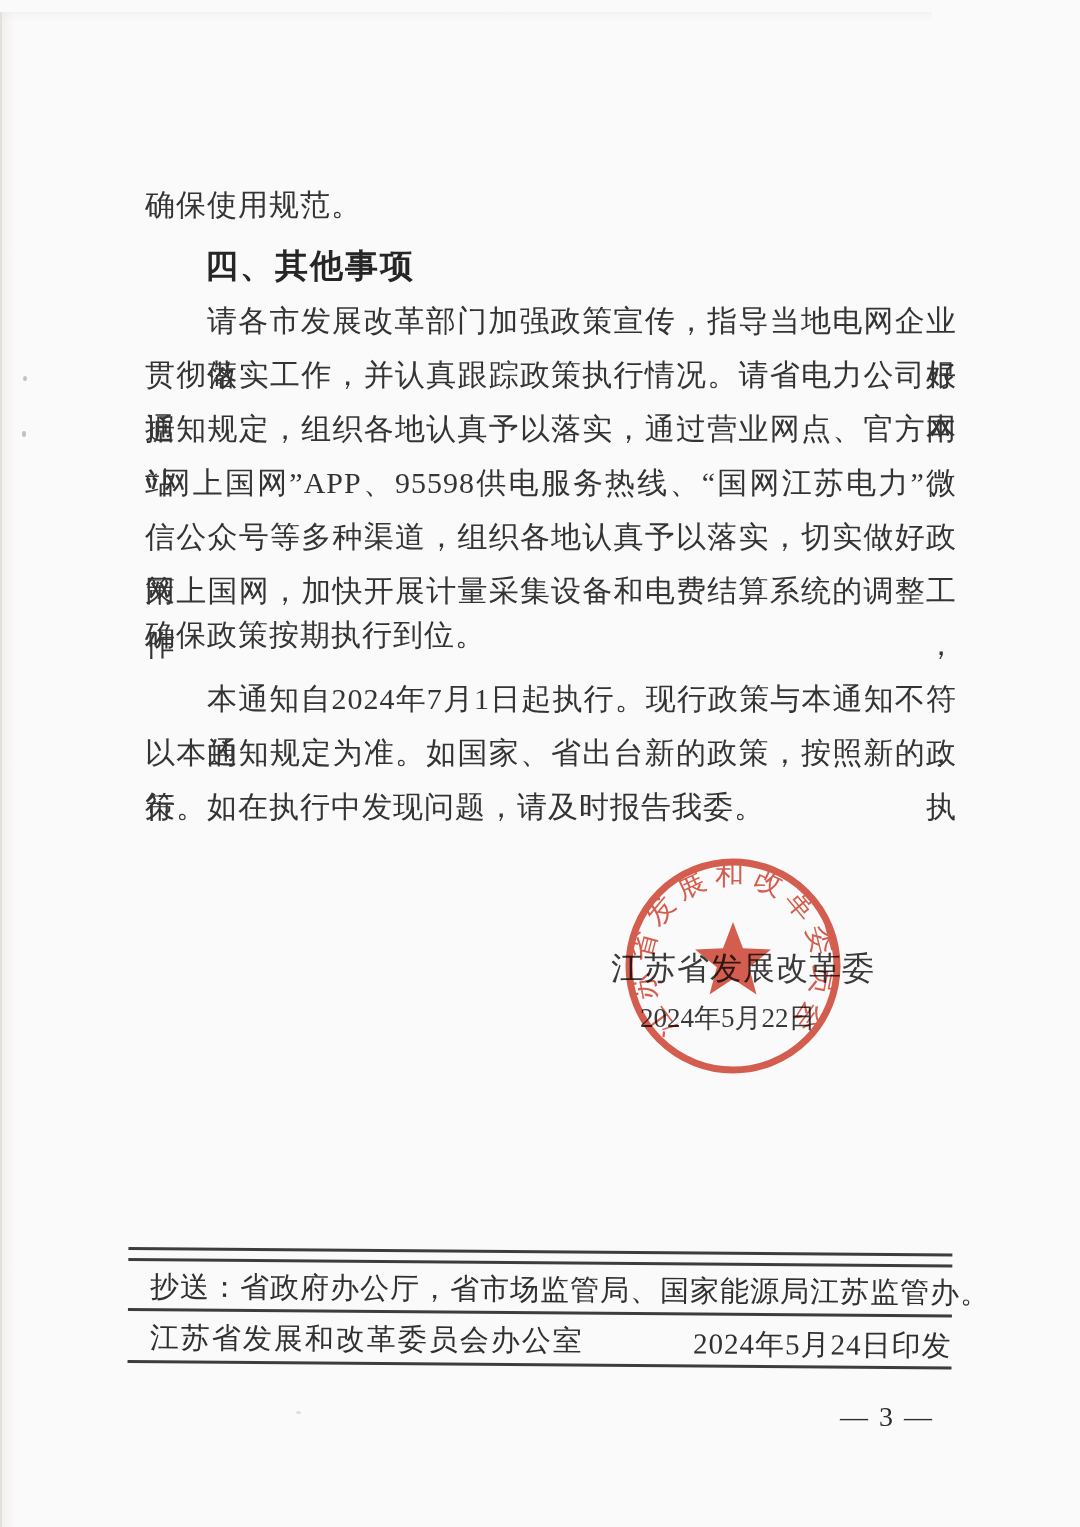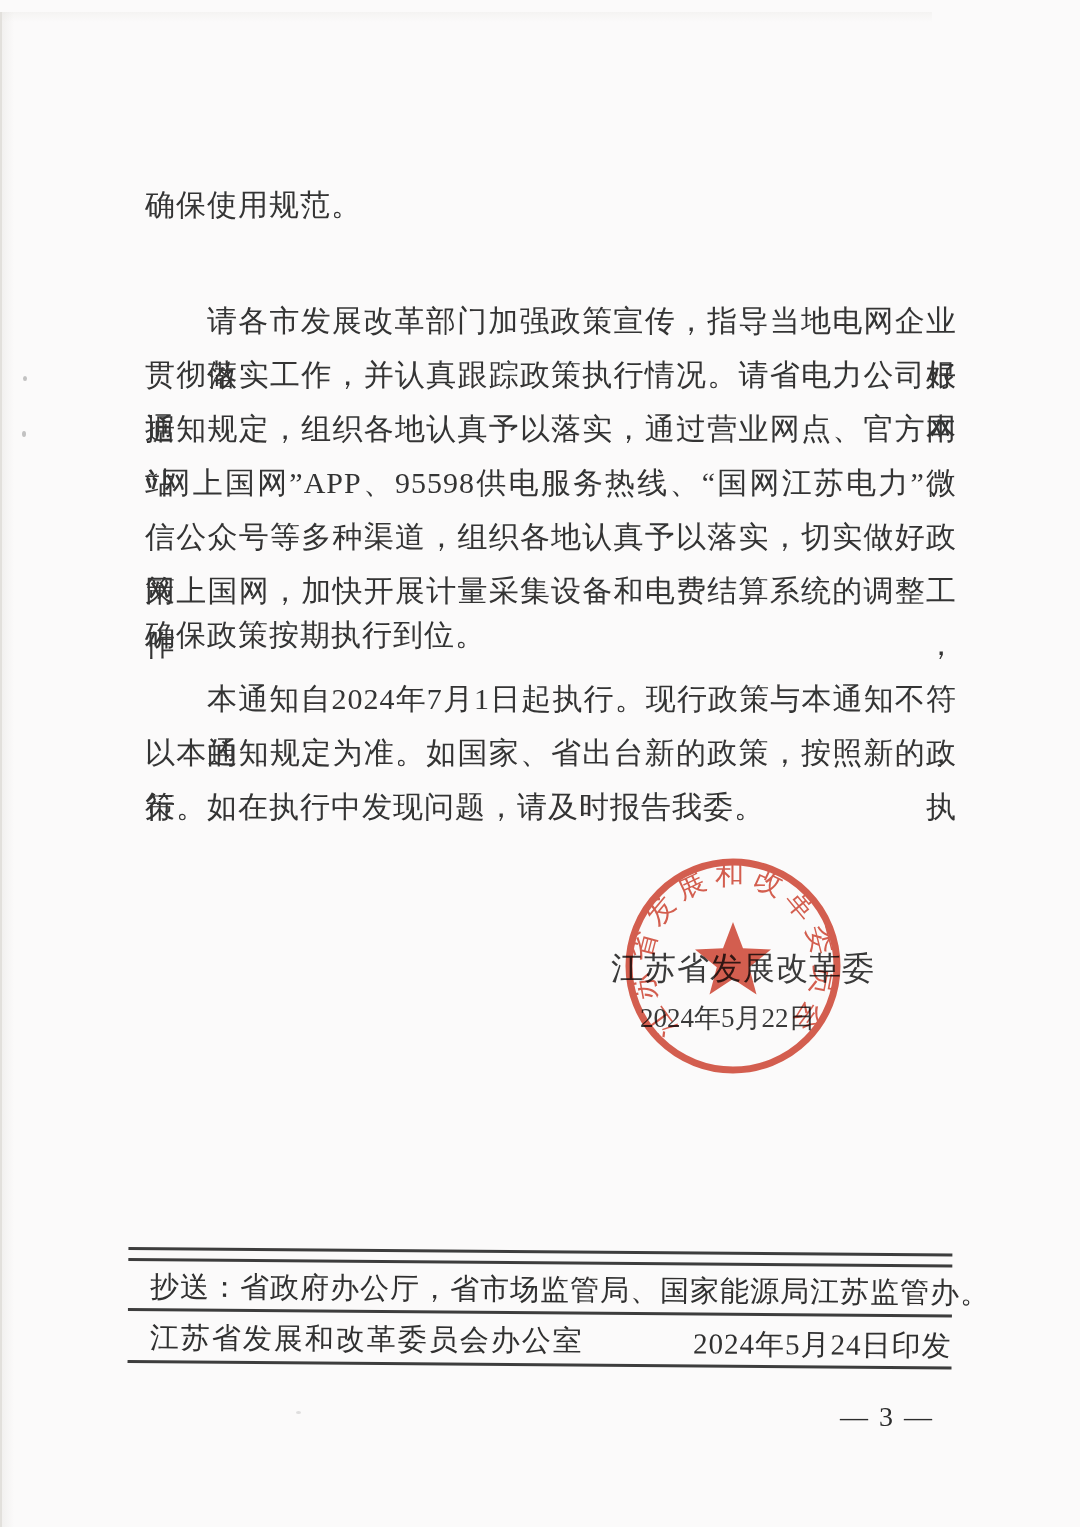--- a/index.html
+++ b/index.html
@@ -116,20 +116,21 @@
 
 <div class="page">
 
   <div class="edge-line"></div>
   <div class="speck s1"></div>
   <div class="speck s2"></div>
   <div class="speck s3"></div>
 
   <div class="bodyline" style="top:166px">确保使用规范。</div>
 
+  <div class="heading">四、其他事项</div>
 
   <div>
     <div class="bodyline just indent" style="top:282px">请各市发展改革部门加强政策宣传，指导当地电网企业做好</div>
     <div class="bodyline just" style="top:336px">贯彻落实工作，并认真跟踪政策执行情况。请省电力公司根据本</div>
     <div class="bodyline just" style="top:390px">通知规定，组织各地认真予以落实，通过营业网点、官方网站、</div>
     <div class="bodyline just" style="top:444px">“网上国网”APP、95598供电服务热线、“国网江苏电力”微</div>
     <div class="bodyline just" style="top:498px">信公众号等多种渠道，组织各地认真予以落实，切实做好政策</div>
     <div class="bodyline just" style="top:552px">网上国网，加快开展计量采集设备和电费结算系统的调整工作，</div>
     <div class="bodyline" style="top:596px">确保政策按期执行到位。</div>
   </div>

